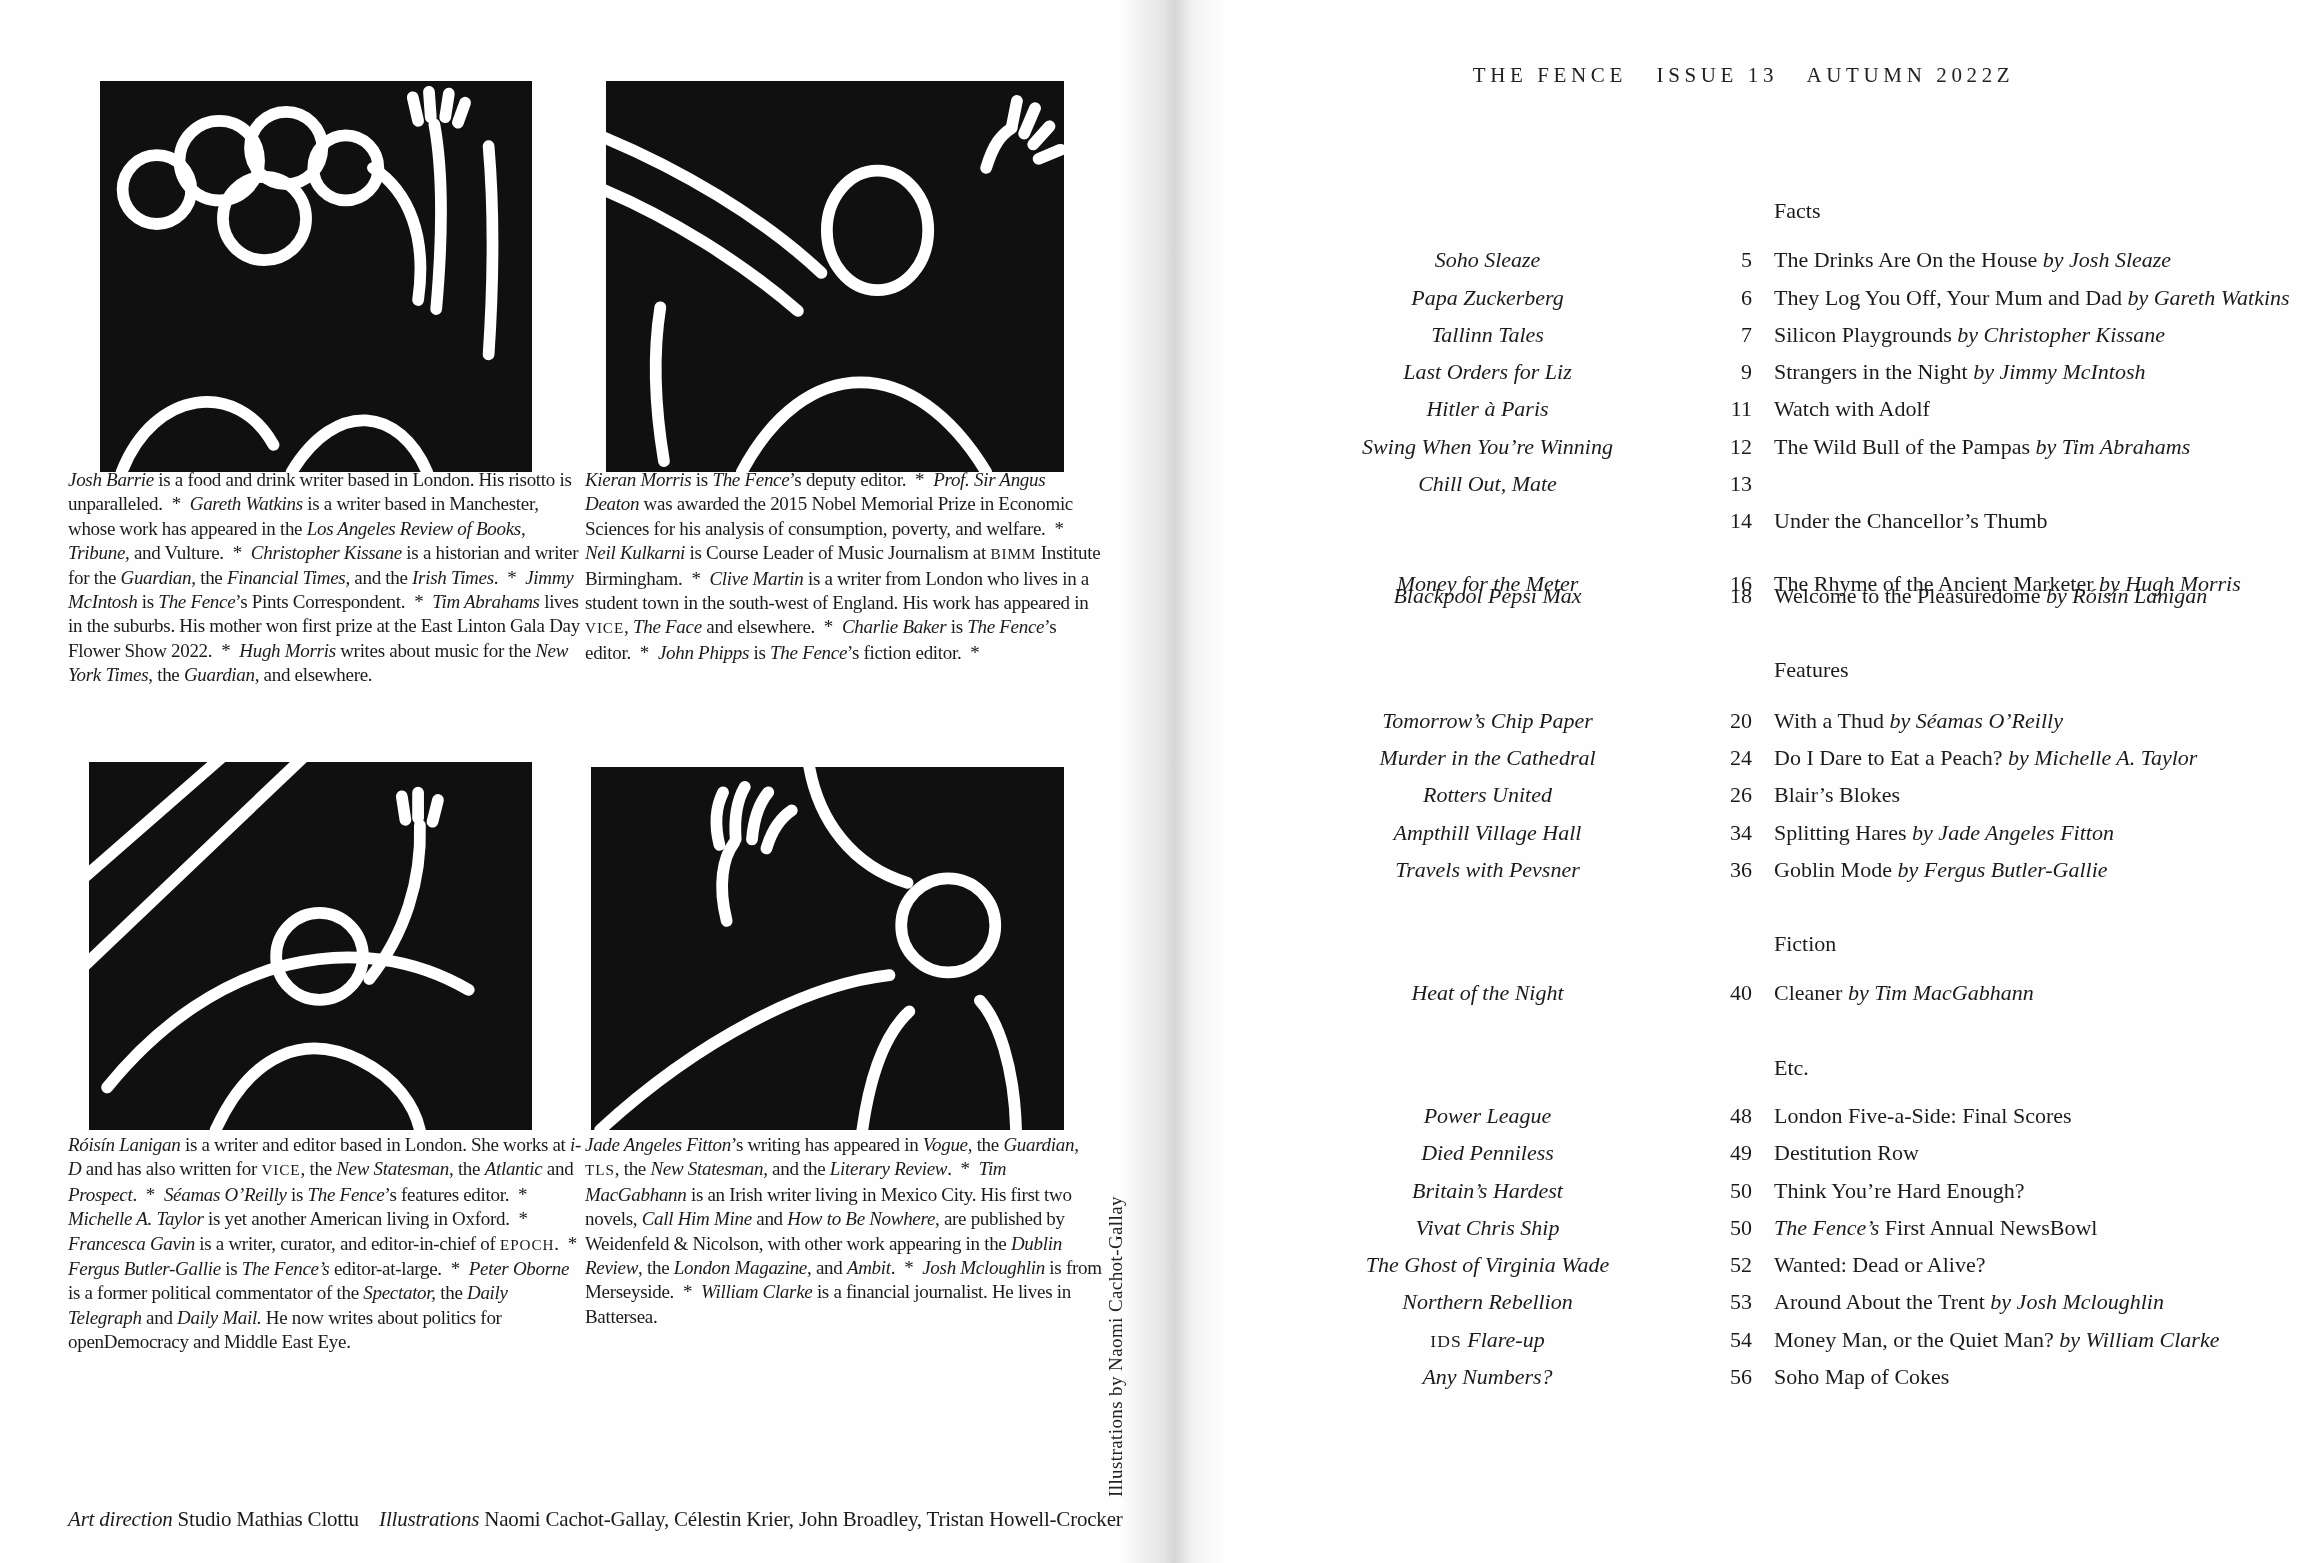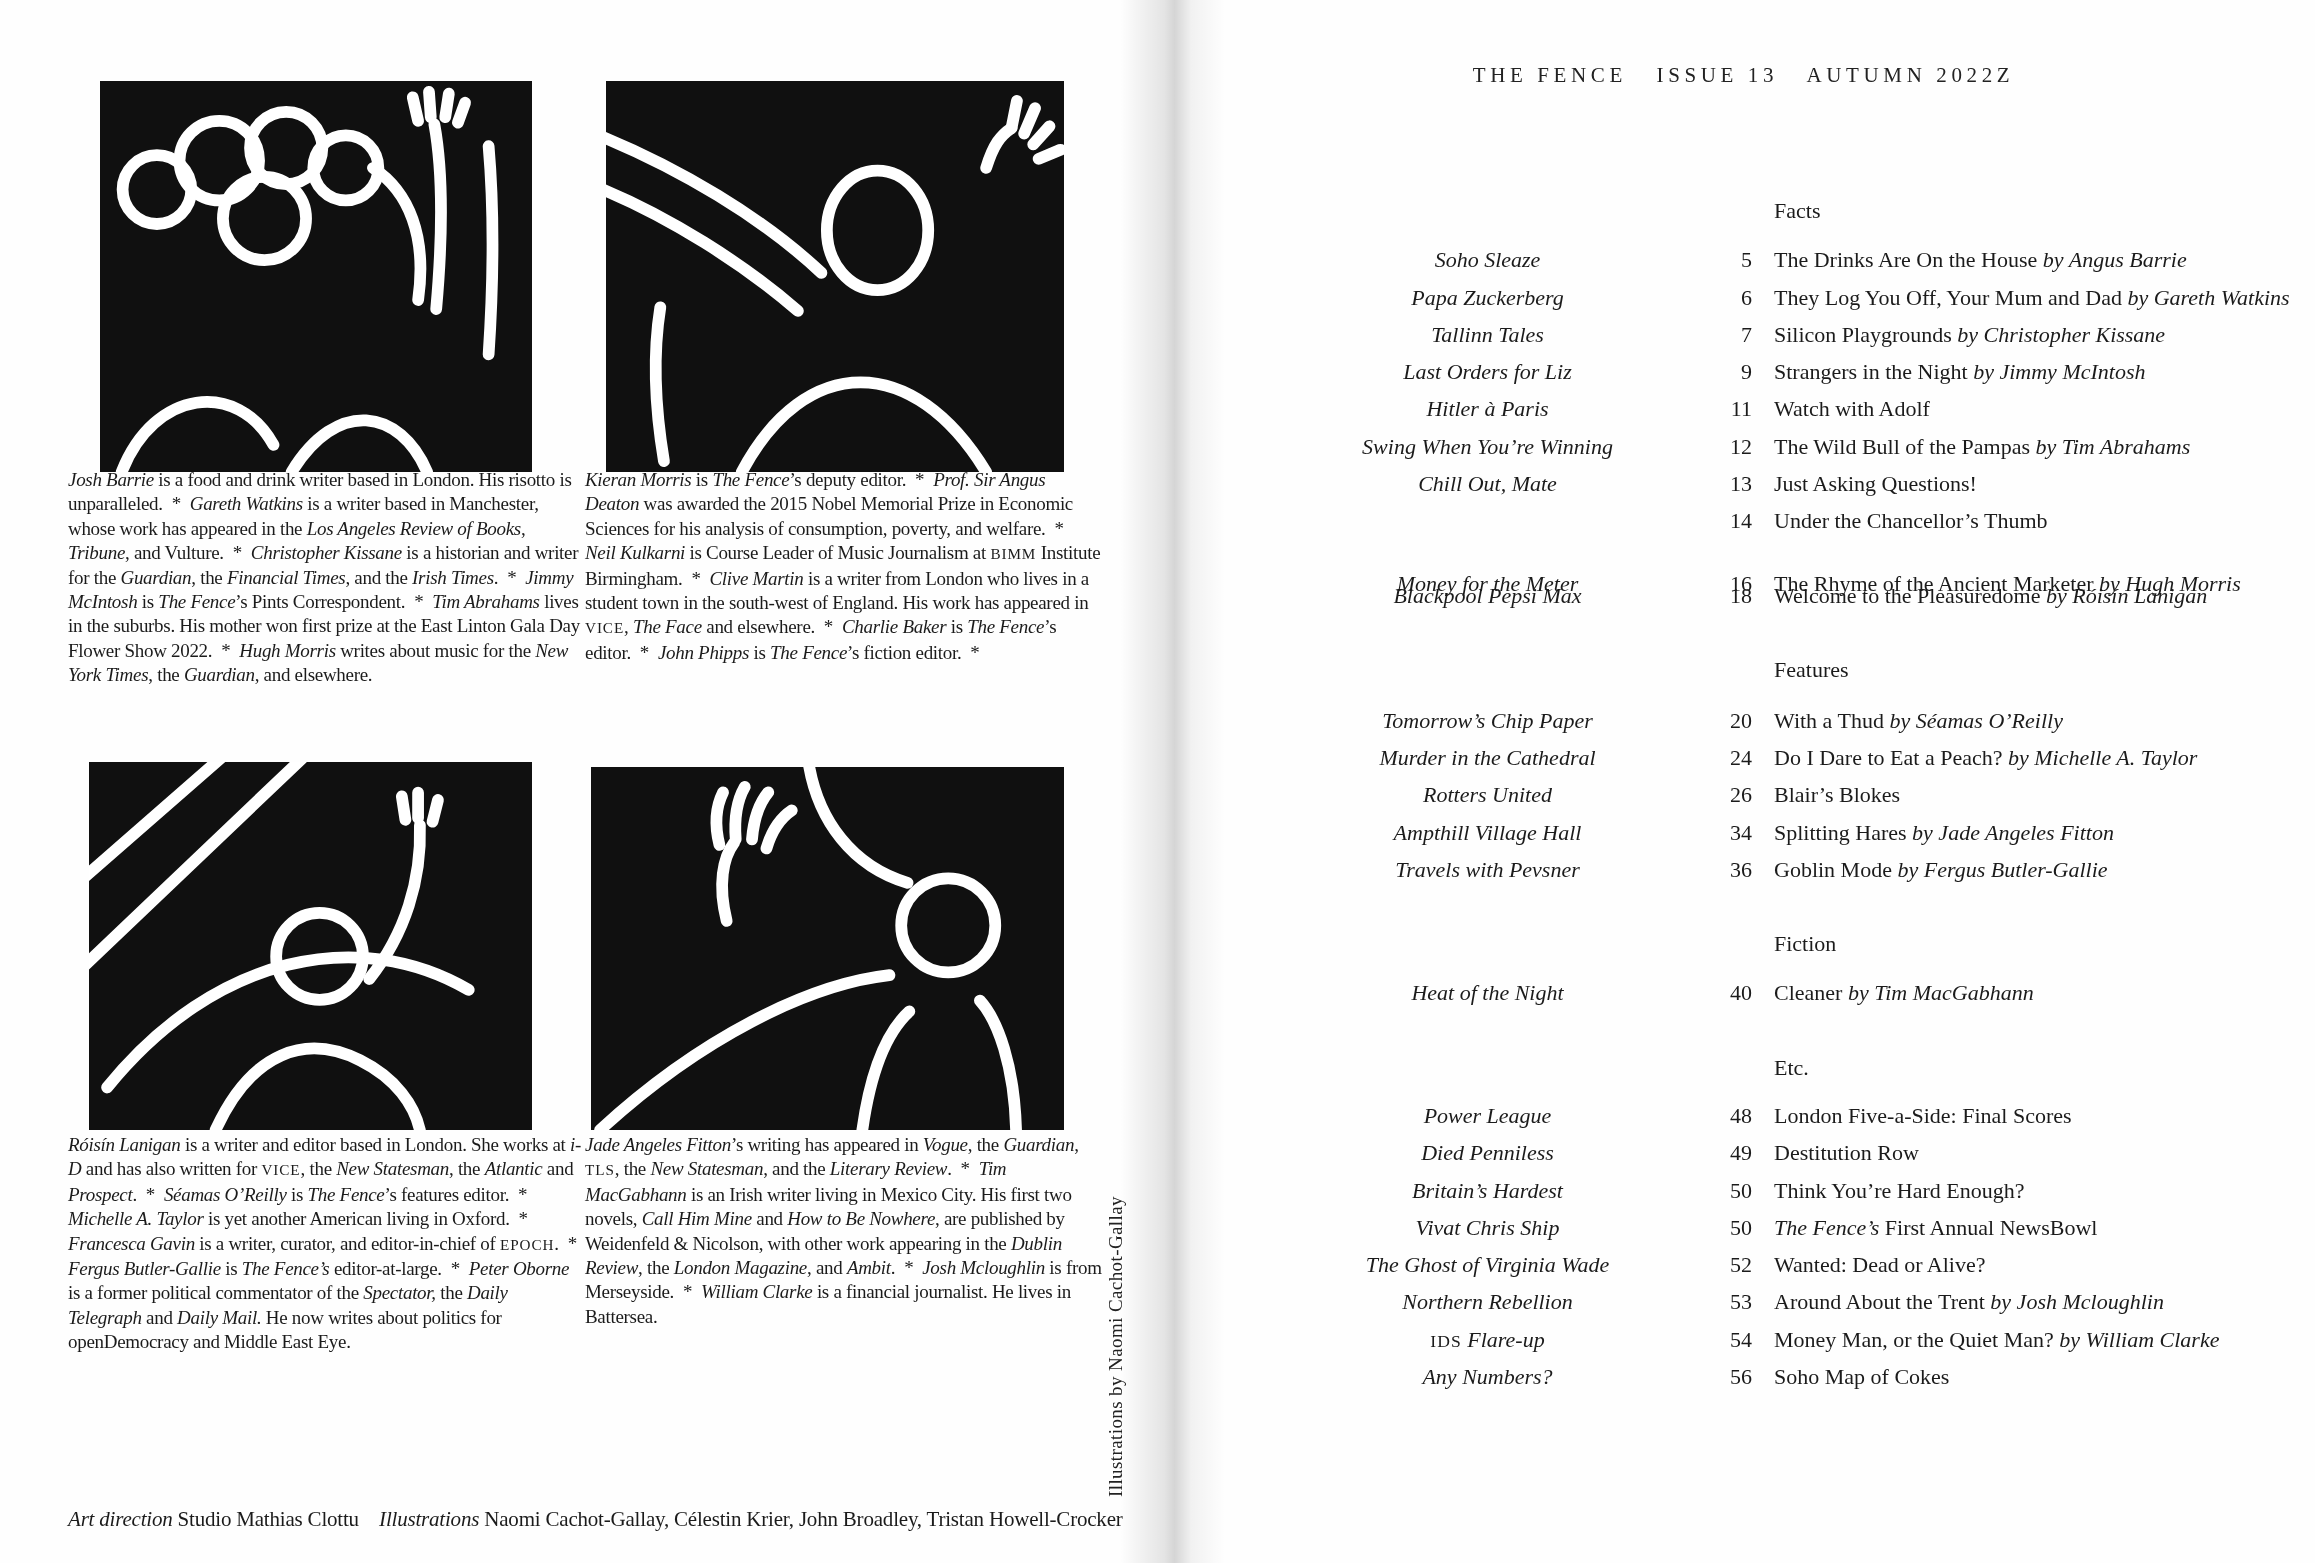--- a/index.html
+++ b/index.html
@@ -135,21 +135,21 @@
 
   <div class="gutter"></div>
 
   <div class="issue-header">THE FENCE   ISSUE 13   AUTUMN 2022Z</div>
 
   <div class="toc" id="toc">
       <div class="toc-heading" style="top: 195px;">Facts</div>
       <div class="toc-row" style="top: 244px;">
         <span class="toc-left"><span>Soho Sleaze</span></span>
         <span class="toc-num">5</span>
-        <span class="toc-title"><span>The Drinks Are On the House </span><span class="it">by Angus Barrie</span></span>
+        <span class="toc-title"><span>The Drinks Are On the House </span><span class="it">by Josh Sleaze</span></span>
       </div>
       <div class="toc-row" style="top: 282px;">
         <span class="toc-left"><span>Papa Zuckerberg</span></span>
         <span class="toc-num">6</span>
         <span class="toc-title"><span>They Log You Off, Your Mum and Dad </span><span class="it">by Gareth Watkins</span></span>
       </div>
       <div class="toc-row" style="top: 319px;">
         <span class="toc-left"><span>Tallinn Tales</span></span>
         <span class="toc-num">7</span>
         <span class="toc-title"><span>Silicon Playgrounds </span><span class="it">by Christopher Kissane</span></span>
@@ -165,21 +165,20 @@
         <span class="toc-title"><span>Watch with Adolf</span></span>
       </div>
       <div class="toc-row" style="top: 431px;">
         <span class="toc-left"><span>Swing When You’re Winning</span></span>
         <span class="toc-num">12</span>
         <span class="toc-title"><span>The Wild Bull of the Pampas </span><span class="it">by Tim Abrahams</span></span>
       </div>
       <div class="toc-row" style="top: 468px;">
         <span class="toc-left"><span>Chill Out, Mate</span></span>
         <span class="toc-num">13</span>
-        <span class="toc-title"><span>Just Asking Questions!</span></span>
       </div>
       <div class="toc-row" style="top: 505px;">
         <span class="toc-num">14</span>
         <span class="toc-title"><span>Under the Chancellor’s Thumb</span></span>
       </div>
       <div class="toc-row" style="top: 568px;">
         <span class="toc-left"><span>Money for the Meter</span></span>
         <span class="toc-num">16</span>
         <span class="toc-title"><span>The Rhyme of the Ancient Marketer </span><span class="it">by Hugh Morris</span></span>
       </div>

